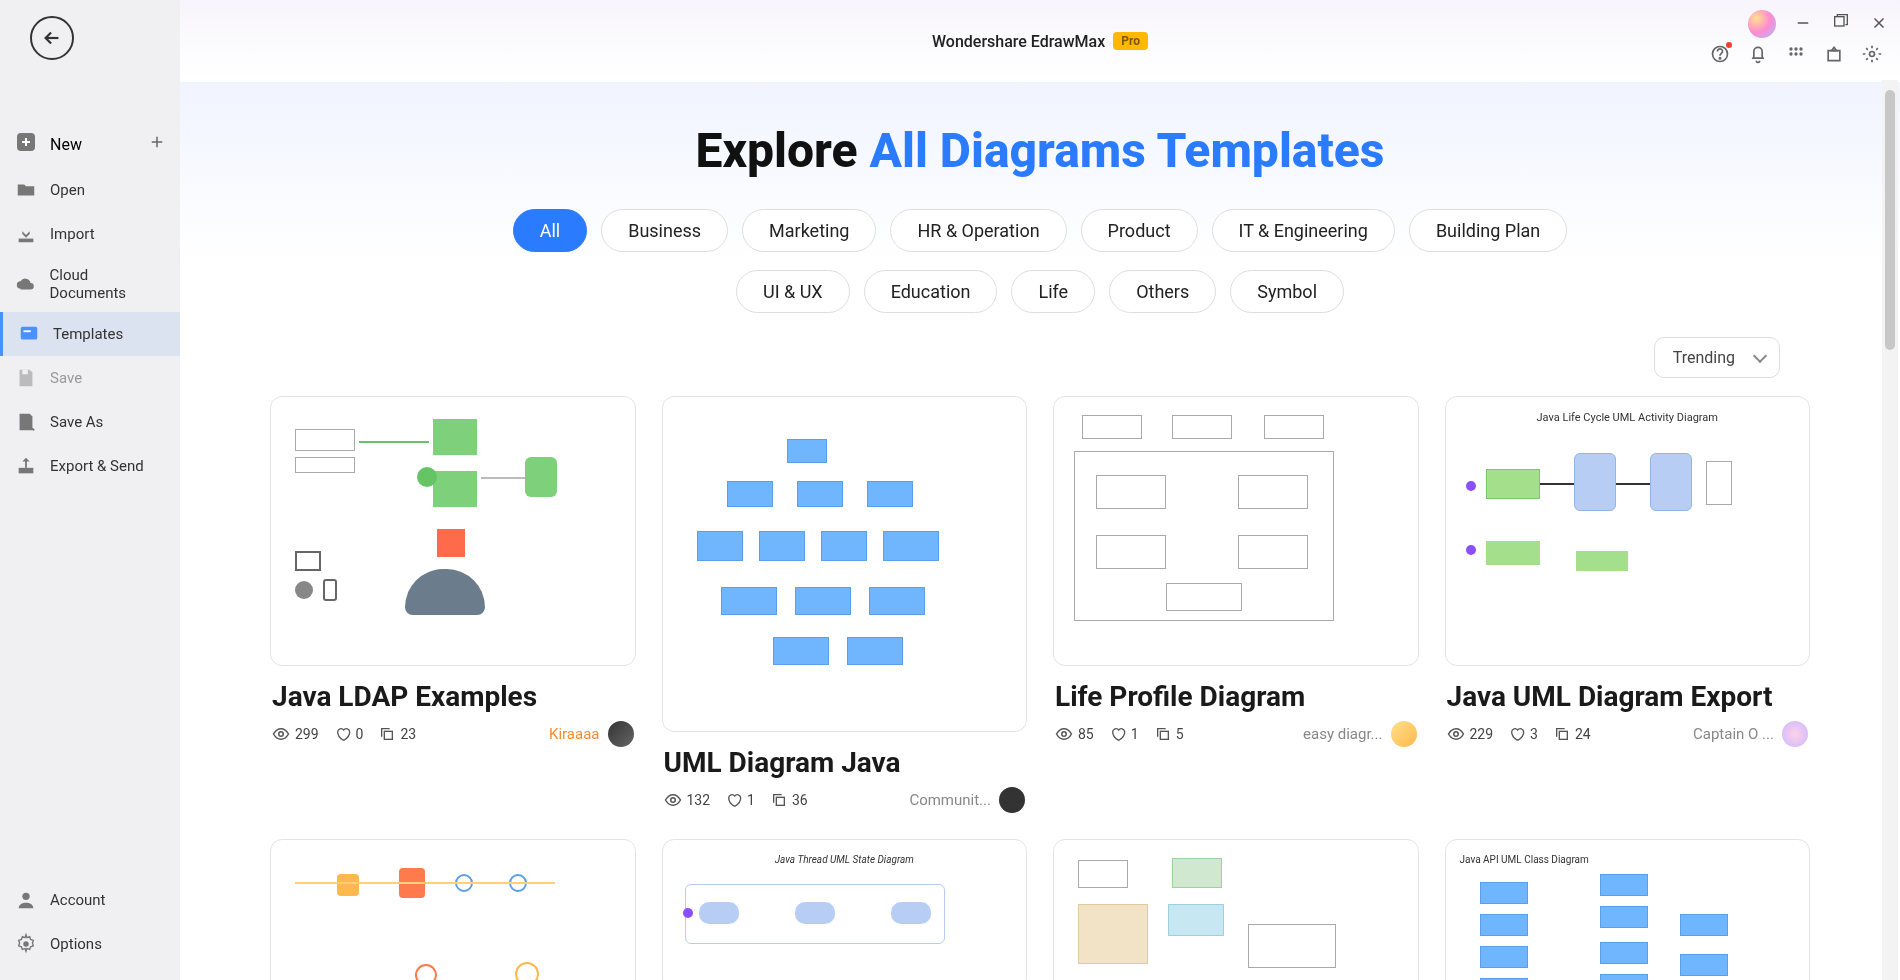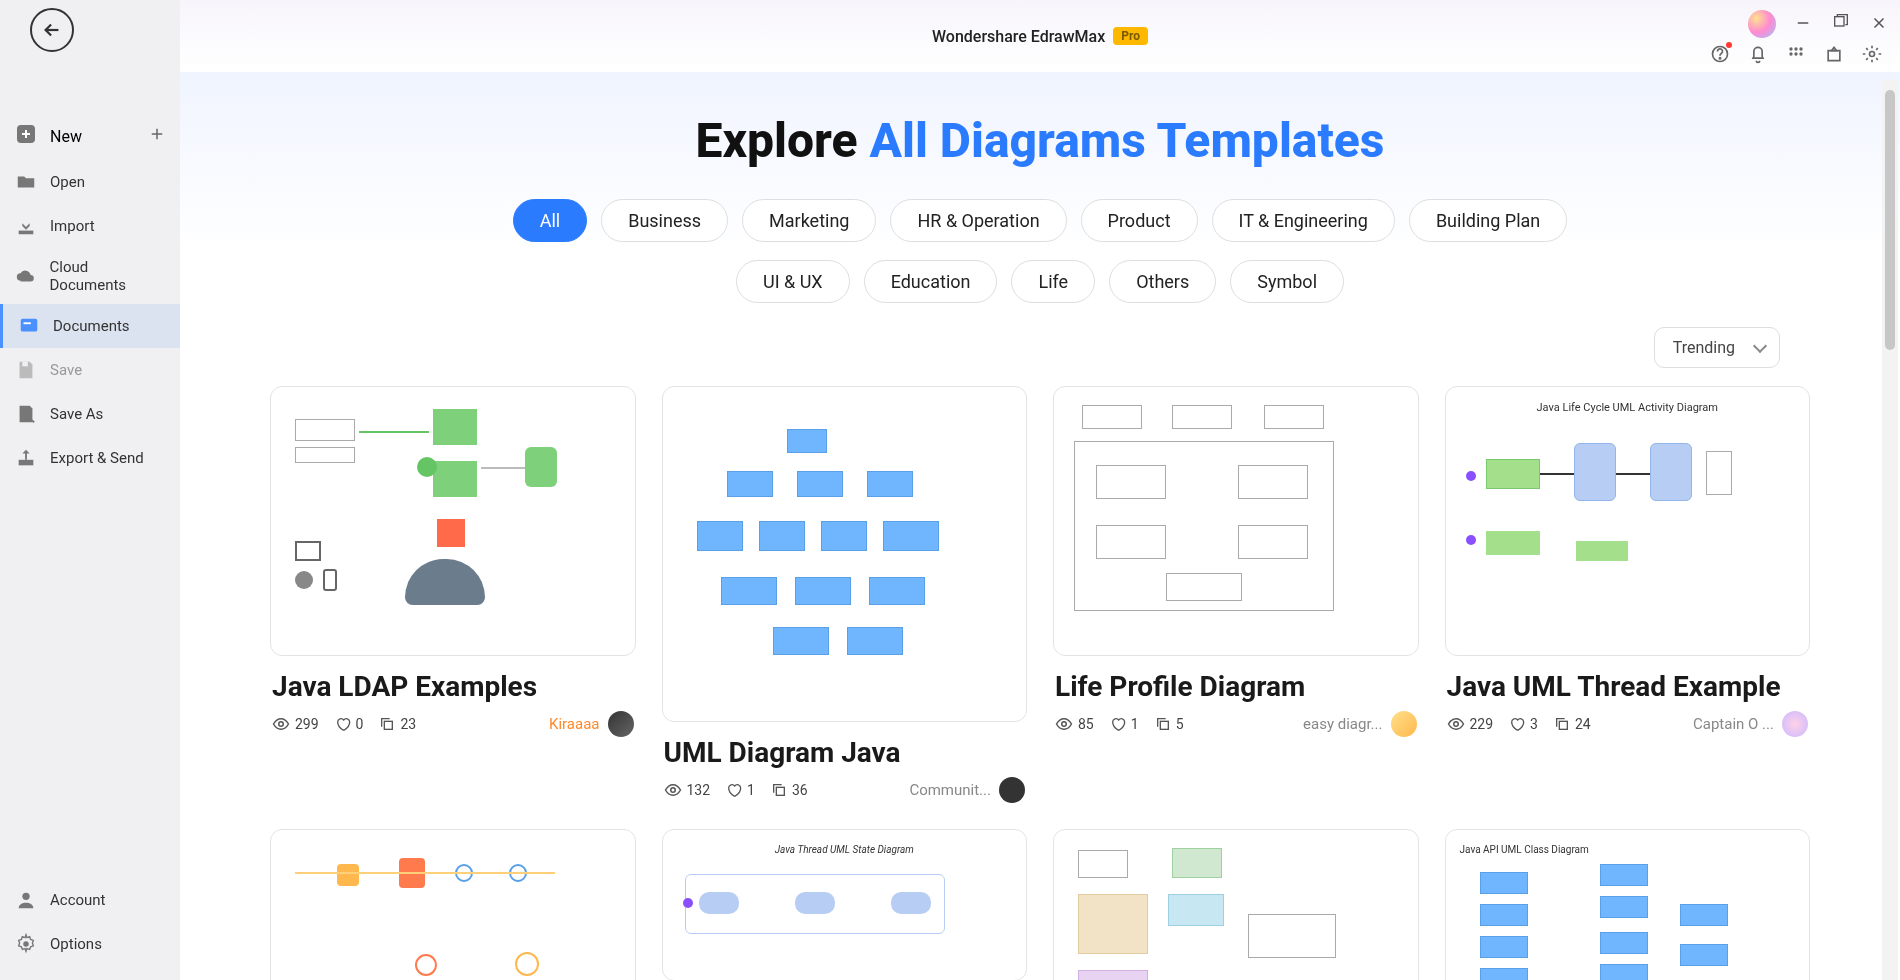--- a/index.html
+++ b/index.html
@@ -1,30 +1,30 @@
 <!DOCTYPE html>
 <html><head>
 <meta charset="utf-8">
 <style>
 * { margin:0; padding:0; box-sizing:border-box; font-family:-apple-system,BlinkMacSystemFont,"Segoe UI",Roboto,sans-serif; }
 body { width:1900px; height:980px; overflow:hidden; background:#fff; }
 .app { display:flex; height:100%; }
-.sidebar { width:180px; background:#f0f0f2; display:flex; flex-direction:column; padding-top:8px; }
+.sidebar { width:180px; background:#f0f0f2; display:flex; flex-direction:column; padding-top:16px; }
 .back-btn { width:44px; height:44px; border:2px solid #333; border-radius:50%; display:flex; align-items:center; justify-content:center; margin-left:30px; margin-bottom:60px; cursor:pointer; }
 .side-item { display:flex; align-items:center; padding:10px 14px; cursor:pointer; gap:12px; color:#333; font-size:15px; }
 .side-item.active { background:#dce3f0; border-left:3px solid #4a90ff; }
 .side-item.disabled { color:#999; }
 .side-item .icon { width:24px; height:24px; display:flex; align-items:center; justify-content:center; color:#666; }
 .side-item.active .icon { color:#4a90ff; }
 .new-row { display:flex; align-items:center; justify-content:space-between; padding:10px 14px; }
 .new-row .left { display:flex; align-items:center; gap:12px; }
 .plus-add { color:#666; cursor:pointer; }
 .spacer { flex:1; }
 .main { flex:1; display:flex; flex-direction:column; background:#fff; position:relative; }
-.titlebar { height:72px; display:flex; align-items:center; justify-content:center; position:relative; background:linear-gradient(to bottom,#f7f5fb,#fff); }
+.titlebar { height:82px; display:flex; align-items:center; justify-content:center; position:relative; background:linear-gradient(to bottom,#f7f5fb,#fff); }
 .title-text { font-size:16px; color:#222; font-weight:500; }
 .pro-badge { background:#ffb800; color:#7a5a00; font-size:12px; font-weight:700; padding:2px 8px; border-radius:4px; margin-left:8px; }
 .win-controls { position:absolute; right:10px; top:10px; display:flex; gap:18px; align-items:center; }
 .win-controls .ic { width:20px; height:20px; cursor:pointer; color:#555; }
 .avatar-top { width:28px; height:28px; border-radius:50%; background:radial-gradient(circle at 30% 30%,#ffe18f,#ff8ad1,#9fc2ff); }
 .toolbar-row { position:absolute; right:18px; top:44px; display:flex; gap:18px; align-items:center; color:#666; }
 .toolbar-row .ic { width:20px; height:20px; cursor:pointer; position:relative; }
 .red-dot { position:absolute; top:-2px; right:-2px; width:6px; height:6px; background:#ff3b30; border-radius:50%; }
 .content { flex:1; overflow-y:auto; padding:0 30px 30px 30px; background:linear-gradient(to bottom,#f0f4ff 0,#fff 180px); }
 .headline { text-align:center; padding:40px 0 30px 0; font-size:48px; font-weight:800; color:#111; }
@@ -103,21 +103,21 @@
         </span>
       <span>Cloud Documents</span>
     </div>
     <div class="side-item active">
       <span class="icon">
           <svg width="22" height="22" viewBox="0 0 24 24" fill="#4a90ff">
             <rect x="3" y="4" width="18" height="14" rx="2"></rect>
             <rect x="6" y="8" width="8" height="2" fill="#fff"></rect>
           </svg>
         </span>
-      <span>Documents</span>
+      <span>Templates</span>
     </div>
     <div class="side-item disabled">
       <span class="icon">
           <svg width="22" height="22" viewBox="0 0 24 24" fill="#bbb">
             <path d="M5 3h11l3 3v15H5z"></path>
             <rect x="8" y="3" width="6" height="5" fill="#f0f0f2"></rect>
           </svg>
         </span>
       <span>Save</span>
     </div>
@@ -388,21 +388,21 @@
               <div style="position:absolute;left:114px;top:42px;width:42px;height:58px;background:#b7cdf4;border:1px solid #93b5e8;border-radius:6px;"></div>
               <div style="position:absolute;left:190px;top:42px;width:42px;height:58px;background:#b7cdf4;border:1px solid #93b5e8;border-radius:6px;"></div>
               <div style="position:absolute;left:246px;top:50px;width:26px;height:44px;border:1px solid #aaa;"></div>
               <div style="position:absolute;left:116px;top:140px;width:52px;height:20px;background:#a4e08c;"></div>
               <div style="position:absolute;left:26px;top:130px;width:54px;height:24px;background:#a4e08c;"></div>
               <div style="position:absolute;left:6px;top:134px;width:10px;height:10px;background:#8a4fff;border-radius:50%;"></div>
               <div style="position:absolute;left:80px;top:72px;width:34px;height:2px;background:#333;"></div>
               <div style="position:absolute;left:156px;top:72px;width:34px;height:2px;background:#333;"></div>
             </div>
           </div>
-          <div class="card-title">Java UML Thread Example</div>
+          <div class="card-title">Java UML Diagram Export</div>
           <div class="meta">
             <div class="stats">
               <div class="stat">
                   <svg width="18" height="18" viewBox="0 0 24 24" fill="none" stroke="#555" stroke-width="2">
                     <path d="M2 12s4-7 10-7 10 7 10 7-4 7-10 7-10-7-10-7z"></path>
                     <circle cx="12" cy="12" r="3"></circle>
                   </svg>
                   <span>229</span>
                 </div>
               <div class="stat">

